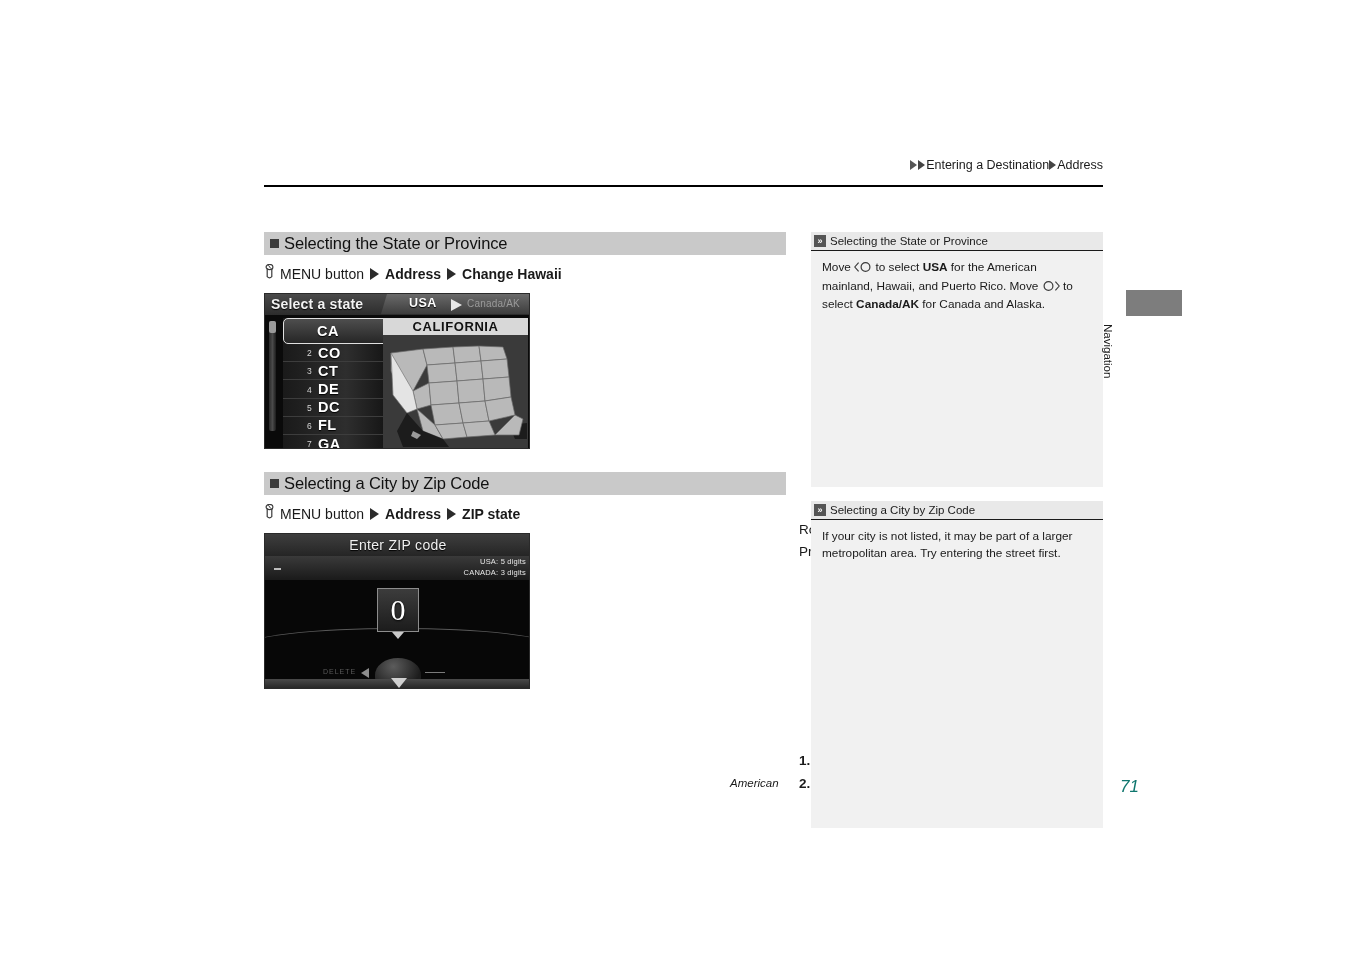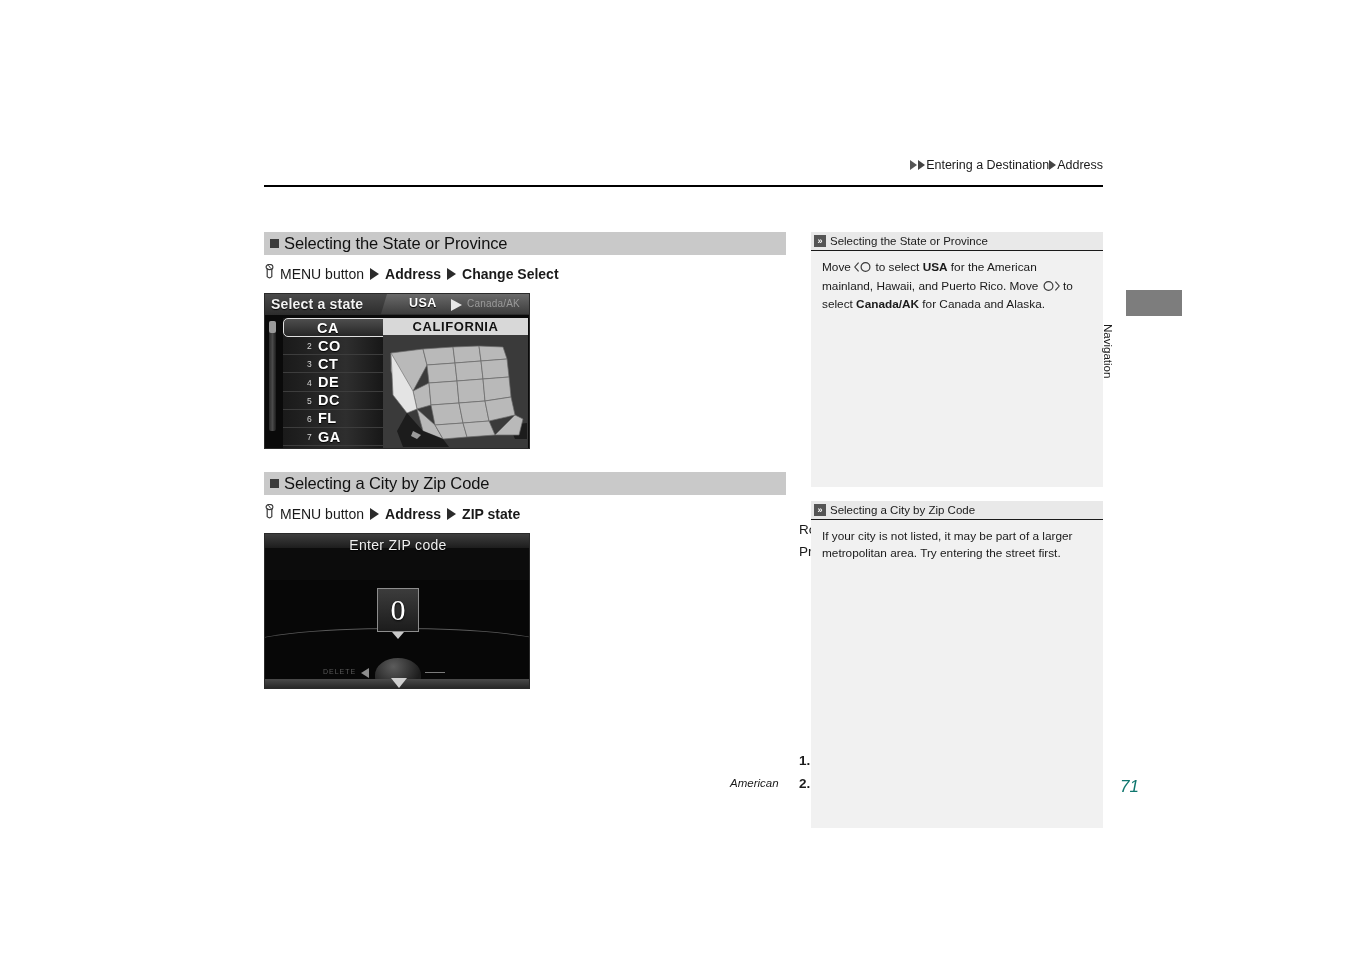--- a/index.html
+++ b/index.html
@@ -98,36 +98,36 @@
   }
   .s1-row .num{
     position:absolute;left:24px;color:#d6d6d6;font-size:8.5px;bottom:3px;
   }
   .s1-row .abbr{
     position:absolute;left:35px;color:#ffffff;font-size:14.5px;font-weight:bold;
     letter-spacing:.5px;text-shadow:0 1px 1px #000;
   }
   .s1-row.sel{
     background:linear-gradient(#4e4e4e,#262626);
-    border:1.5px solid #e0e0e0;border-radius:5px;height:19px;
+    border:1.5px solid #e0e0e0;border-radius:5px;height:26px;
   }
   .s1-row.sel .abbr{left:33px;}
   .s1-map{
     position:absolute;left:118px;top:3px;width:145px;height:130px;background:#121212;
   }
   .s1-map-title{
     position:absolute;left:0;top:0;width:145px;height:17px;background:#d8d8d8;
     color:#111;font-size:13px;font-weight:bold;text-align:center;line-height:17px;
     letter-spacing:.6px;
   }
   .s1-map-img{position:absolute;left:0;top:17px;width:145px;height:113px;background:#2e2e2e;overflow:hidden;}
 
   
   .s2-title{
-    position:absolute;left:0;top:0;width:266px;height:14px;
+    position:absolute;left:0;top:0;width:266px;height:29px;
     background:linear-gradient(#3e3e3e,#1d1d1d);
     color:#f0f0f0;font-size:14px;text-align:center;line-height:22px;
     letter-spacing:.3px;text-shadow:0 1px 1px #000;
   }
   .s2-field{
     position:absolute;left:0;top:22px;width:266px;height:24px;
     background:linear-gradient(#3a3a3a,#1a1a1a);
   }
   .s2-dash{position:absolute;left:9px;top:12px;width:7px;height:2px;background:#bdbdbd;}
   .s2-hint{
@@ -250,21 +250,21 @@
         <svg width="11" height="16" viewBox="0 0 11 16">
           <ellipse cx="5.5" cy="3" rx="3.4" ry="2.6" fill="none" stroke="#3a3a3a" stroke-width="1.2"></ellipse>
           <path d="M3.2 4.6 L3.2 12.6 Q5.5 15 7.8 12.6 L7.8 4.6" fill="none" stroke="#3a3a3a" stroke-width="1.2"></path>
           <path d="M4.4 1.2 L6.8 4.6" stroke="#3a3a3a" stroke-width="1"></path>
         </svg>
       </span>
       <span class="lbl">MENU button</span>
       <span class="tri"></span>
       <span class="bold">Address</span>
       <span class="tri"></span>
-      <span class="bold">Change Select</span>
+      <span class="bold">Change Hawaii</span>
     </div>
 
     <div class="shot">
       <div class="s1-title"></div>
       <div class="s1-title-txt">Select a state</div>
       <div class="s1-tabs"></div>
       <div class="s1-tab-usa">USA</div>
       <div class="s1-tab-arrow"></div>
       <div class="s1-tab-can">Canada/AK</div>
 
@@ -371,20 +371,27 @@
       </span>
       <span class="lbl">MENU button</span>
       <span class="tri"></span>
       <span class="bold">Address</span>
       <span class="tri"></span>
       <span class="bold">ZIP state</span>
     </div>
 
     <div class="shot">
       <div class="s2-title">Enter ZIP code</div>
+      <div class="s2-field">
+        <div class="s2-dash"></div>
+        <div class="s2-hint">
+          <div>USA: 5 digits</div>
+          <div>CANADA: 3 digits</div>
+        </div>
+      </div>
       <div class="s2-body">
         <div class="s2-arcline"></div>
         <div class="s2-charbox">
           <span>0</span>
         </div>
         <div class="s2-caret"></div>
         <div class="s2-carousel" id="zip-carousel"></div>
         <div class="s2-knob"></div>
         <div class="s2-delete">DELETE</div>
         <div class="s2-del-tri"></div>

